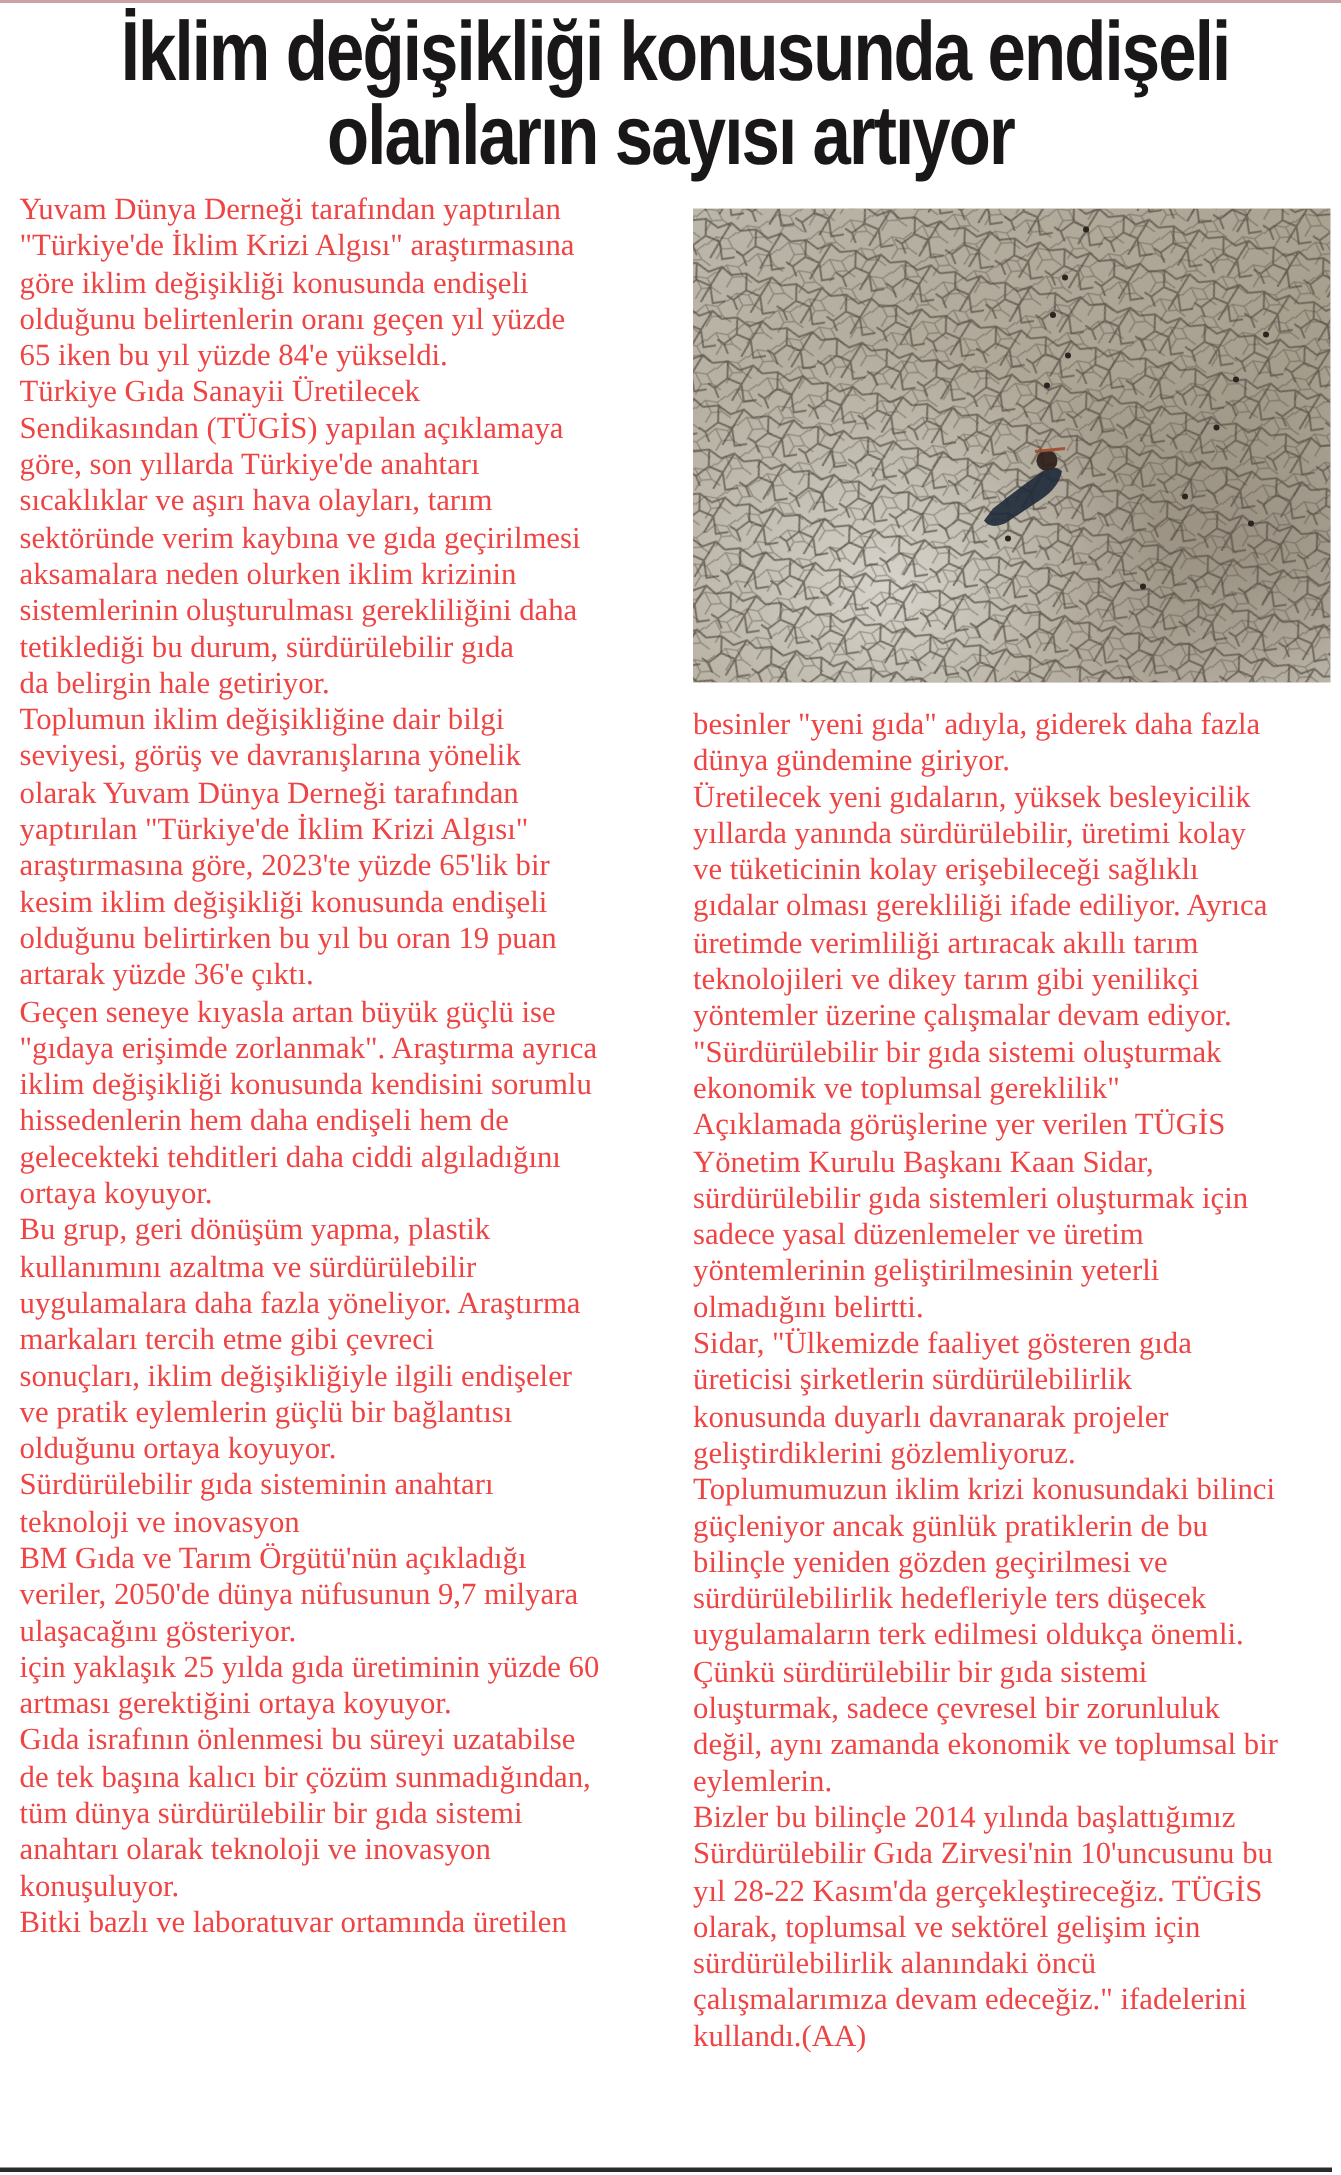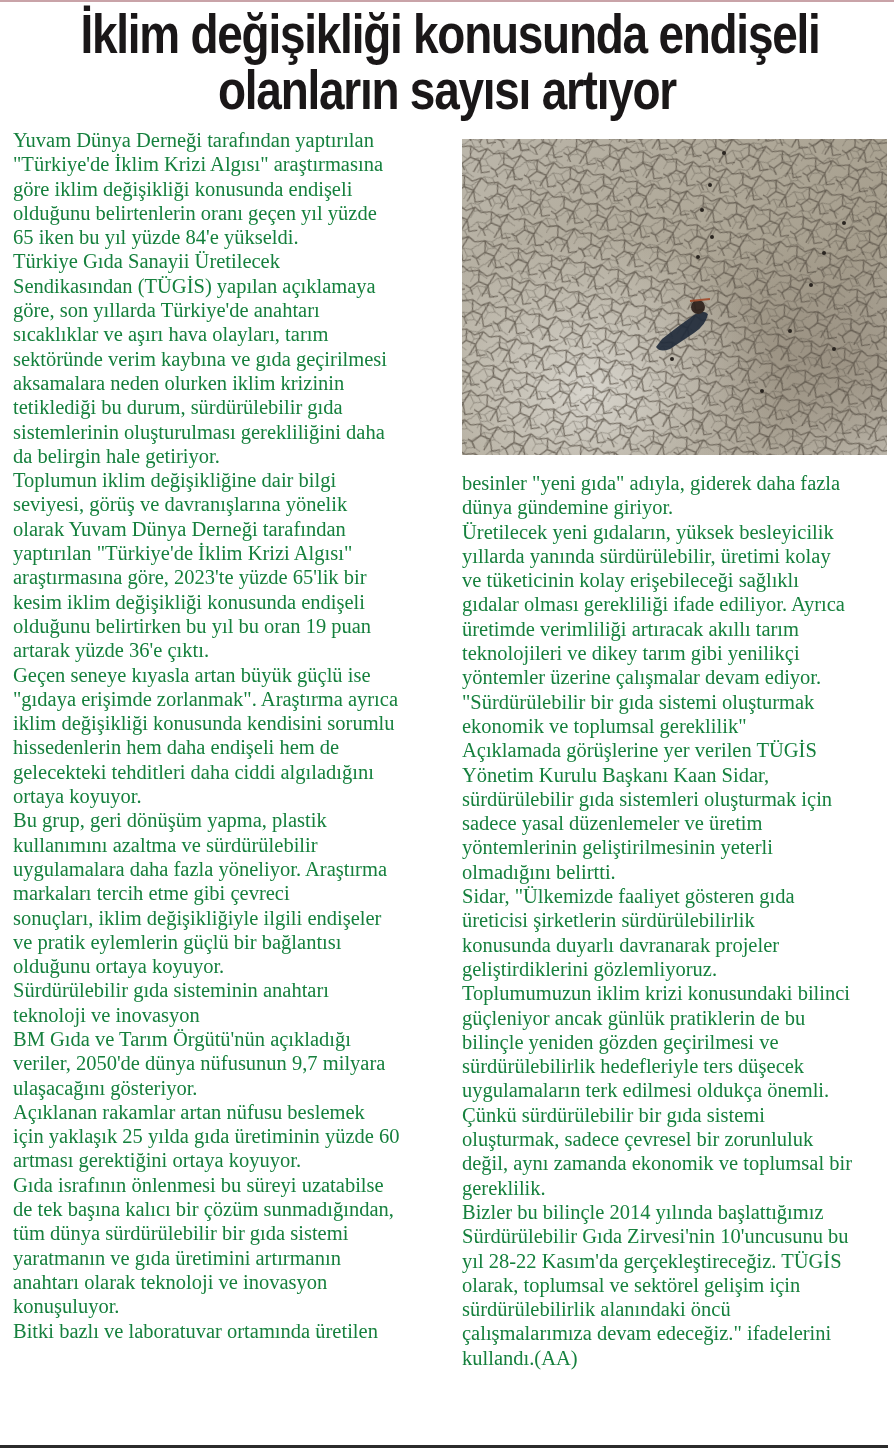--- a/index.html
+++ b/index.html
@@ -17,21 +17,21 @@
     transform-origin: center top;
     color: #1a1718;
     margin: 0;
   }
   .headline span { display: block; white-space: nowrap; }
   .col {
     position: absolute;
     font-family: "Liberation Serif", serif;
     font-size: 20.5px;
     line-height: 24.3px;
-    color: #15803d;
+    color: #ef4444;
   }
   .col-left { left: 13px; top: 128px; width: 445px; }
   .col-right { left: 462px; top: 471px; width: 432px; }
   .col p { margin: 0; white-space: nowrap; }
   .photo {
     position: absolute; left: 462px; top: 139px; width: 425px; height: 316px;
     overflow: hidden;
     background:
       radial-gradient(ellipse at 30% 80%, #d7d4cc 0%, rgba(0,0,0,0) 45%),
       radial-gradient(ellipse at 85% 70%, #9a9182 0%, rgba(0,0,0,0) 40%),
@@ -55,22 +55,22 @@
     <p>"Türkiye'de İklim Krizi Algısı" araştırmasına</p>
     <p>göre iklim değişikliği konusunda endişeli</p>
     <p>olduğunu belirtenlerin oranı geçen yıl yüzde</p>
     <p>65 iken bu yıl yüzde 84'e yükseldi.</p>
     <p>Türkiye Gıda Sanayii Üretilecek</p>
     <p>Sendikasından (TÜGİS) yapılan açıklamaya</p>
     <p>göre, son yıllarda Türkiye'de anahtarı</p>
     <p>sıcaklıklar ve aşırı hava olayları, tarım</p>
     <p>sektöründe verim kaybına ve gıda geçirilmesi</p>
     <p>aksamalara neden olurken iklim krizinin</p>
+    <p>sistemlerinin oluşturulması gerekliliğini daha</p>
     <p>tetiklediği bu durum, sürdürülebilir gıda</p>
-    <p>sistemlerinin oluşturulması gerekliliğini daha</p>
     <p>da belirgin hale getiriyor.</p>
     <p>Toplumun iklim değişikliğine dair bilgi</p>
     <p>seviyesi, görüş ve davranışlarına yönelik</p>
     <p>olarak Yuvam Dünya Derneği tarafından</p>
     <p>yaptırılan "Türkiye'de İklim Krizi Algısı"</p>
     <p>araştırmasına göre, 2023'te yüzde 65'lik bir</p>
     <p>kesim iklim değişikliği konusunda endişeli</p>
     <p>olduğunu belirtirken bu yıl bu oran 19 puan</p>
     <p>artarak yüzde 36'e çıktı.</p>
     <p>Geçen seneye kıyasla artan büyük güçlü ise</p>
@@ -84,27 +84,25 @@
     <p>uygulamalara daha fazla yöneliyor. Araştırma</p>
     <p>markaları tercih etme gibi çevreci</p>
     <p>sonuçları, iklim değişikliğiyle ilgili endişeler</p>
     <p>ve pratik eylemlerin güçlü bir bağlantısı</p>
     <p>olduğunu ortaya koyuyor.</p>
     <p>Sürdürülebilir gıda sisteminin anahtarı</p>
     <p>teknoloji ve inovasyon</p>
     <p>BM Gıda ve Tarım Örgütü'nün açıkladığı</p>
     <p>veriler, 2050'de dünya nüfusunun 9,7 milyara</p>
     <p>ulaşacağını gösteriyor.</p>
-    <p>Açıklanan rakamlar artan nüfusu beslemek</p>
     <p>için yaklaşık 25 yılda gıda üretiminin yüzde 60</p>
     <p>artması gerektiğini ortaya koyuyor.</p>
     <p>Gıda israfının önlenmesi bu süreyi uzatabilse</p>
     <p>de tek başına kalıcı bir çözüm sunmadığından,</p>
     <p>tüm dünya sürdürülebilir bir gıda sistemi</p>
-    <p>yaratmanın ve gıda üretimini artırmanın</p>
     <p>anahtarı olarak teknoloji ve inovasyon</p>
     <p>konuşuluyor.</p>
     <p>Bitki bazlı ve laboratuvar ortamında üretilen</p>
   </div>
 
 <div class="photo">
   <svg width="425" height="316" viewBox="0 0 425 316" xmlns="http://www.w3.org/2000/svg">
     <defs>
       <pattern id="cracks" width="34" height="30" patternUnits="userSpaceOnUse" patternTransform="rotate(12)">
         <path d="M0 8 L10 5 L19 9 L27 4 L34 8 M10 5 L12 16 L5 24 L0 22 M12 16 L22 18 L27 4 M22 18 L26 29 L34 26 M5 24 L9 30 M22 18 L18 30" fill="none" stroke="#5a5248" stroke-width="1.3" opacity="0.75"></path>
@@ -160,21 +158,21 @@
     <p>konusunda duyarlı davranarak projeler</p>
     <p>geliştirdiklerini gözlemliyoruz.</p>
     <p>Toplumumuzun iklim krizi konusundaki bilinci</p>
     <p>güçleniyor ancak günlük pratiklerin de bu</p>
     <p>bilinçle yeniden gözden geçirilmesi ve</p>
     <p>sürdürülebilirlik hedefleriyle ters düşecek</p>
     <p>uygulamaların terk edilmesi oldukça önemli.</p>
     <p>Çünkü sürdürülebilir bir gıda sistemi</p>
     <p>oluşturmak, sadece çevresel bir zorunluluk</p>
     <p>değil, aynı zamanda ekonomik ve toplumsal bir</p>
-    <p>gereklilik.</p>
+    <p>eylemlerin.</p>
     <p>Bizler bu bilinçle 2014 yılında başlattığımız</p>
     <p>Sürdürülebilir Gıda Zirvesi'nin 10'uncusunu bu</p>
     <p>yıl 28-22 Kasım'da gerçekleştireceğiz. TÜGİS</p>
     <p>olarak, toplumsal ve sektörel gelişim için</p>
     <p>sürdürülebilirlik alanındaki öncü</p>
     <p>çalışmalarımıza devam edeceğiz." ifadelerini</p>
     <p>kullandı.(AA)</p>
   </div>
 
 <div class="bottom-rule"></div>

